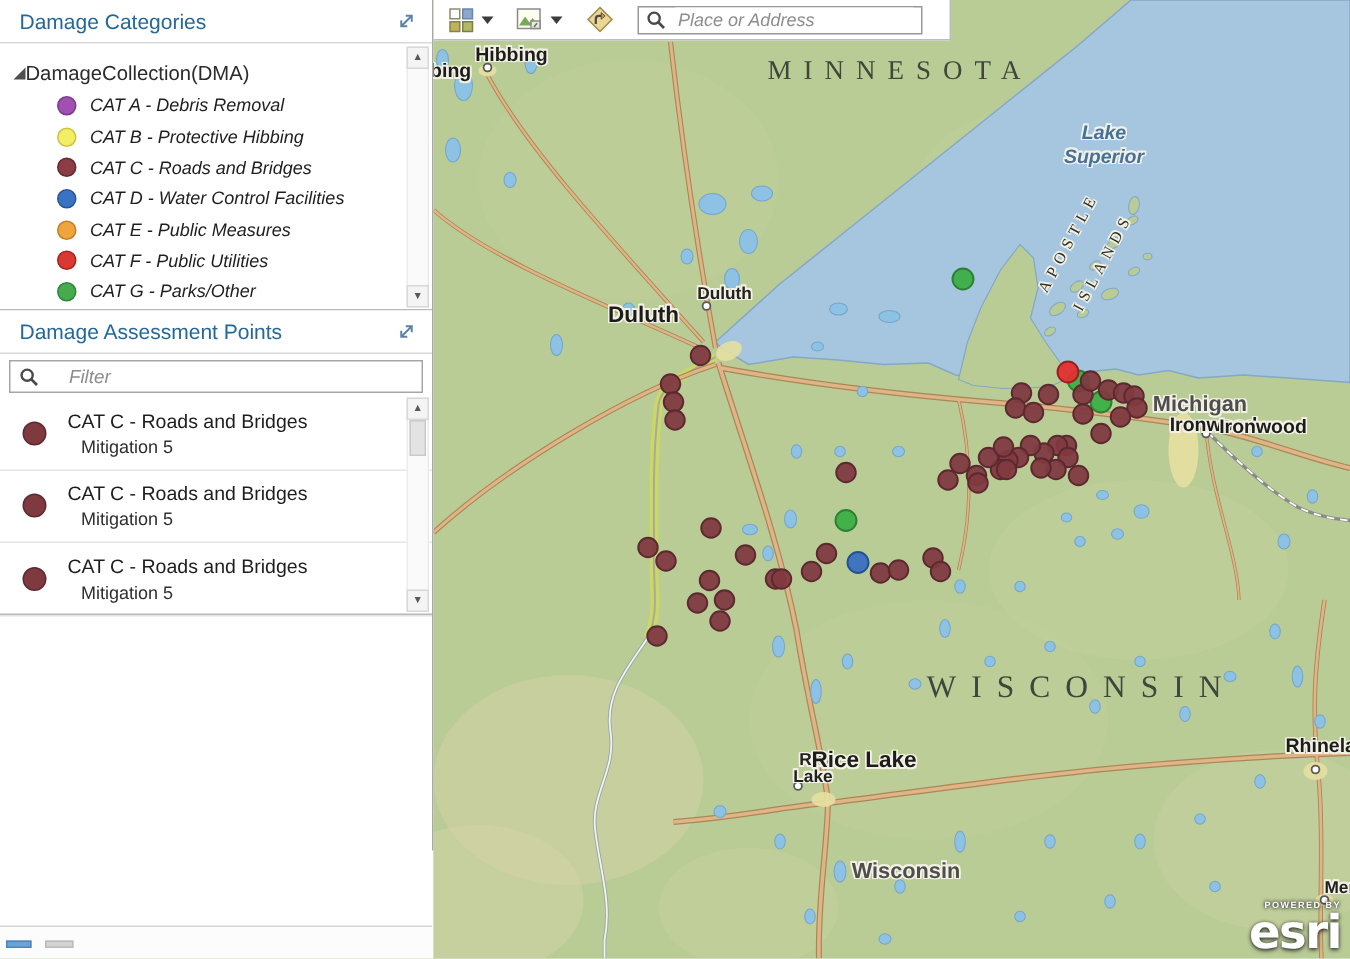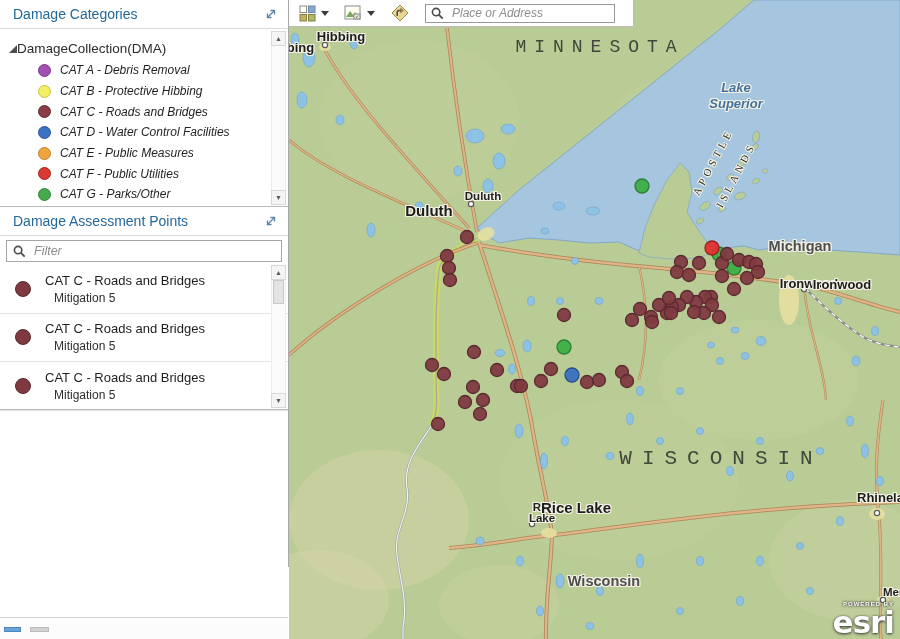--- a/index.html
+++ b/index.html
@@ -25,21 +25,21 @@
   .leg-label{font-size:12px;color:#1f1f1f;white-space:nowrap;font-style:italic;}
 
   .sb{position:absolute;right:2px;width:15px;display:flex;flex-direction:column;}
   .sb .btn{height:15px;background:#f4f4f4;border:1px solid #d8d8d8;color:#5a5a5a;
            font-size:7px;text-align:center;line-height:13px;box-sizing:border-box;}
   .sb .track{flex:1;background:#fafafa;border-left:1px solid #ececec;border-right:1px solid #ececec;}
   .sb .thumb{height:22px;background:#e3e3e3;border:1px solid #c9c9c9;margin:0 1px;}
 
   #panel2{top:207px;height:203px;border-bottom:1px solid #b9b9b9;box-sizing:border-box;}
   .filter-wrap{position:absolute;left:6px;right:6px;top:33px;height:22px;border:1px solid #a6a6a6;
-               background:#fff;display:flex;align-items:center;padding:0 6px;gap:6px;box-sizing:border-box;}
+               background:#fff;display:flex;align-items:center;padding:0 6px;gap:18px;box-sizing:border-box;}
   .filter-wrap input{border:0;outline:0;flex:1;font-size:12.5px;font-family:inherit;background:transparent;}
   input::placeholder{font-style:italic;color:#8d8d8d;}
   .pt-list{position:absolute;left:0;right:0;top:58px;bottom:0;}
   .pt-item{height:48.6px;display:flex;align-items:center;padding-left:15px;
            border-bottom:1px solid #e4e4e4;box-sizing:border-box;}
   .pt-dot{width:16px;height:16px;border-radius:50%;margin-right:14px;flex:0 0 auto;
           box-sizing:border-box;}
   .pt-title{font-size:13px;color:#1d1d1d;}
   .pt-sub{font-size:12px;color:#2e2e2e;margin-left:9px;margin-top:3px;}
 
@@ -55,21 +55,21 @@
   .bar2{left:30px;width:19px;background:#d3d3d3;border:1px solid #bbb;}
 
   
   .map{position:absolute;left:289px;top:0;width:611px;height:639px;overflow:hidden;background:#b9cc96;}
   .geo{position:absolute;left:0;top:0;}
   #map-labels{position:absolute;inset:0;pointer-events:none;}
   .map-label{position:absolute;white-space:pre-line;pointer-events:none;}
   .halo, .lbl-city,.lbl-town,.lbl-region,.lbl-lake,.lbl-island{
     text-shadow:-1px -1px 0 #f2f1e4,1px -1px 0 #f2f1e4,-1px 1px 0 #f2f1e4,1px 1px 0 #f2f1e4,
                 0 -1px 0 #f2f1e4,0 1px 0 #f2f1e4,-1px 0 0 #f2f1e4,1px 0 0 #f2f1e4;}
-  .lbl-state{font-family:Liberation Mono, monospace;font-size:18px;letter-spacing:8px;color:#41463a;text-shadow:none;}
+  .lbl-state{font-family:Liberation Serif, serif;font-size:18px;letter-spacing:8px;color:#41463a;text-shadow:none;}
   .lbl-state.big{font-size:21px;letter-spacing:10px;}
   .lbl-lake{font-size:13px;font-weight:bold;font-style:italic;color:#44719e;text-align:center;line-height:1.2;}
   .lbl-city{font-size:15px;font-weight:bold;color:#1c1c1c;}
   .lbl-town{font-size:11.5px;font-weight:bold;color:#222;}
   .lbl-region{font-size:14.5px;font-weight:bold;color:#4e4e4e;}
   .lbl-island{font-family:"Liberation Serif",serif;font-size:10.5px;letter-spacing:4px;color:#30302a;}
 
   
   .toolbar{position:absolute;left:0;top:0;width:345px;height:27px;background:#fff;z-index:5;
            border-right:1px solid #bdbdbd;border-bottom:1px solid #bdbdbd;display:flex;
@@ -419,21 +419,21 @@
   <div id="map-labels">
       <div class="map-label lbl-city" style="left: 52px; top: 36px; font-size: 13px; transform: translate(-50%, -50%);">Hibbing</div>
       <div class="map-label lbl-city" style="left: 1px; top: 47px; font-size: 13px; transform: translate(-50%, -50%);">Hibbing</div>
       <div class="map-label lbl-state" style="left: 311px; top: 47px; transform: translate(-50%, -50%);">MINNESOTA</div>
       <div class="map-label lbl-lake" style="left: 447px; top: 96px; transform: translate(-50%, -50%);">Lake
 Superior</div>
       <div class="map-label lbl-island" style="left: 424px; top: 162px; transform: translate(-50%, -50%) rotate(-62deg);">APOSTLE</div>
       <div class="map-label lbl-island" style="left: 447px; top: 175px; transform: translate(-50%, -50%) rotate(-62deg);">ISLANDS</div>
       <div class="map-label lbl-town" style="left: 194px; top: 196px; transform: translate(-50%, -50%);">Duluth</div>
       <div class="map-label lbl-city" style="left: 140px; top: 210px; transform: translate(-50%, -50%);">Duluth</div>
-      <div class="map-label lbl-region" style="left: 511px; top: 246px; transform: translate(-50%, -50%);">Michigan</div>
+      <div class="map-label lbl-region" style="left: 511px; top: 270px; transform: translate(-50%, -50%);">Michigan</div>
       <div class="map-label lbl-city" style="left: 520px; top: 283px; font-size: 13px; transform: translate(-50%, -50%);">Ironwood</div>
       <div class="map-label lbl-city" style="left: 553px; top: 284px; font-size: 13px; transform: translate(-50%, -50%);">Ironwood</div>
       <div class="map-label lbl-state big" style="left: 432px; top: 458px; transform: translate(-50%, -50%);">WISCONSIN</div>
       <div class="map-label lbl-town" style="left: 256px; top: 507px; transform: translate(-50%, -50%);">Rice</div>
       <div class="map-label lbl-town" style="left: 253px; top: 518px; transform: translate(-50%, -50%);">Lake</div>
       <div class="map-label lbl-city" style="left: 270px; top: 507px; transform: translate(-50%, -50%); padding-left: 34px;">Rice Lake</div>
       <div class="map-label lbl-region" style="left: 315px; top: 581px; transform: translate(-50%, -50%);">Wisconsin</div>
       <div class="map-label lbl-city" style="left: 568px; top: 497px; font-size: 13px; transform: translate(0px, -50%);">Rhinelander</div>
       <div class="map-label lbl-town" style="left: 594px; top: 592px; transform: translate(0px, -50%);">Merrill</div>
     </div>

